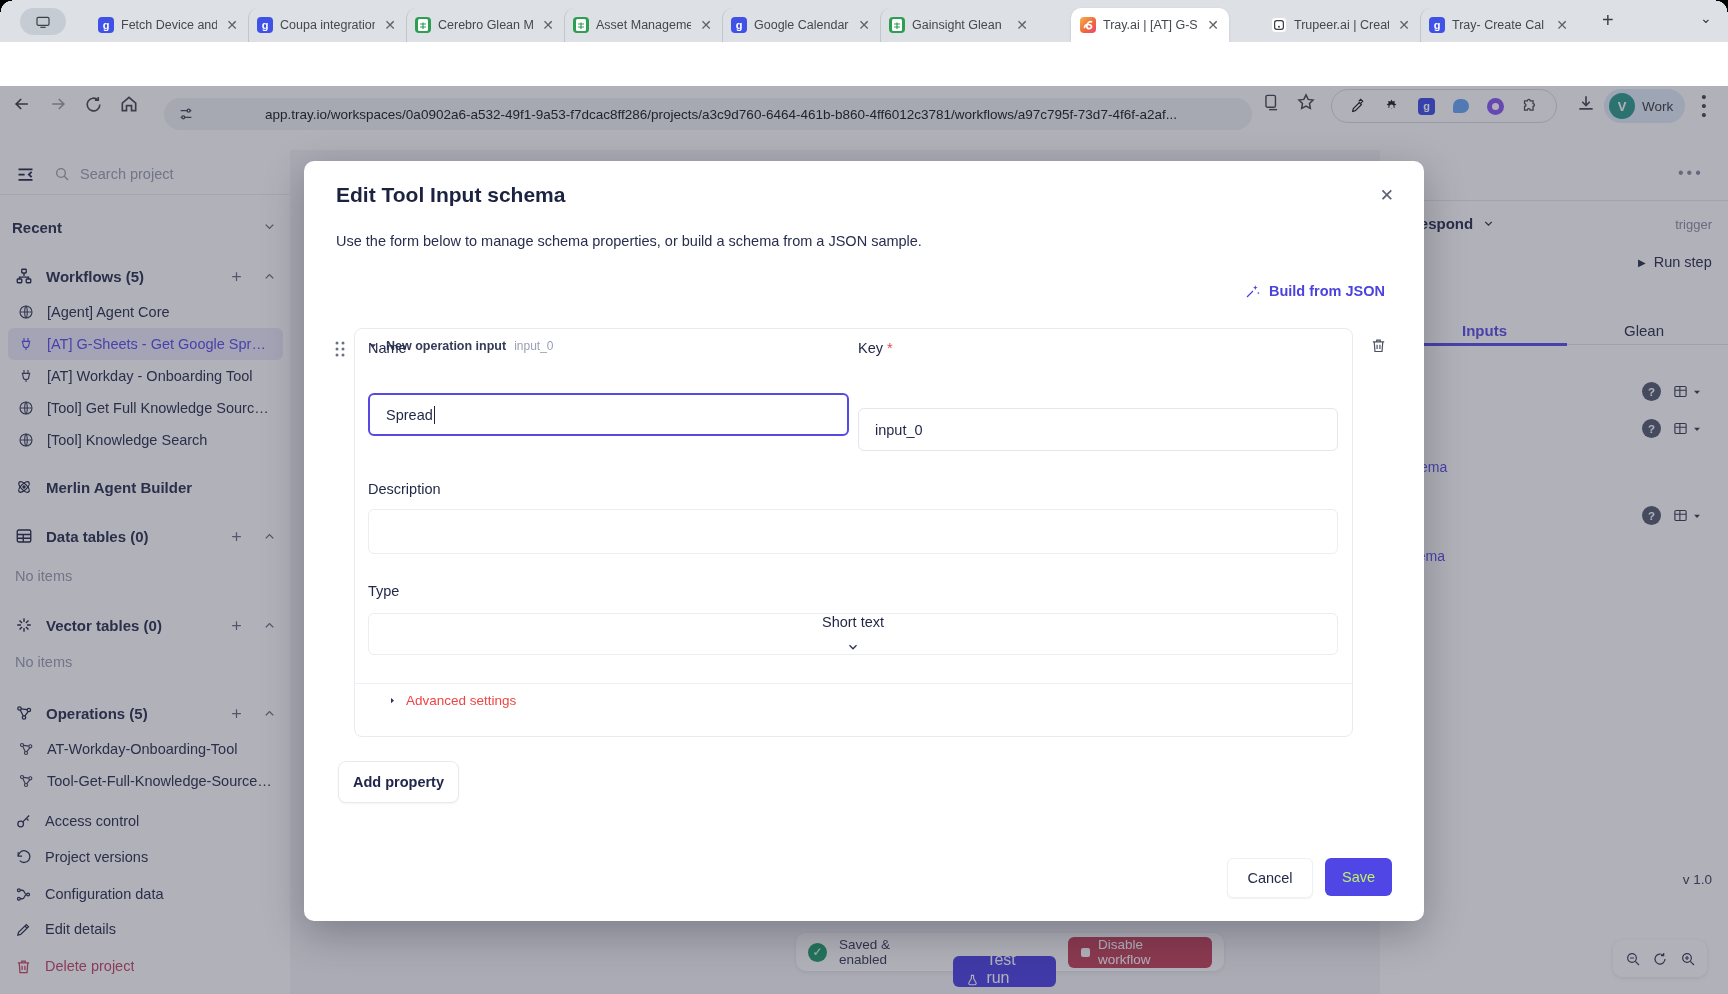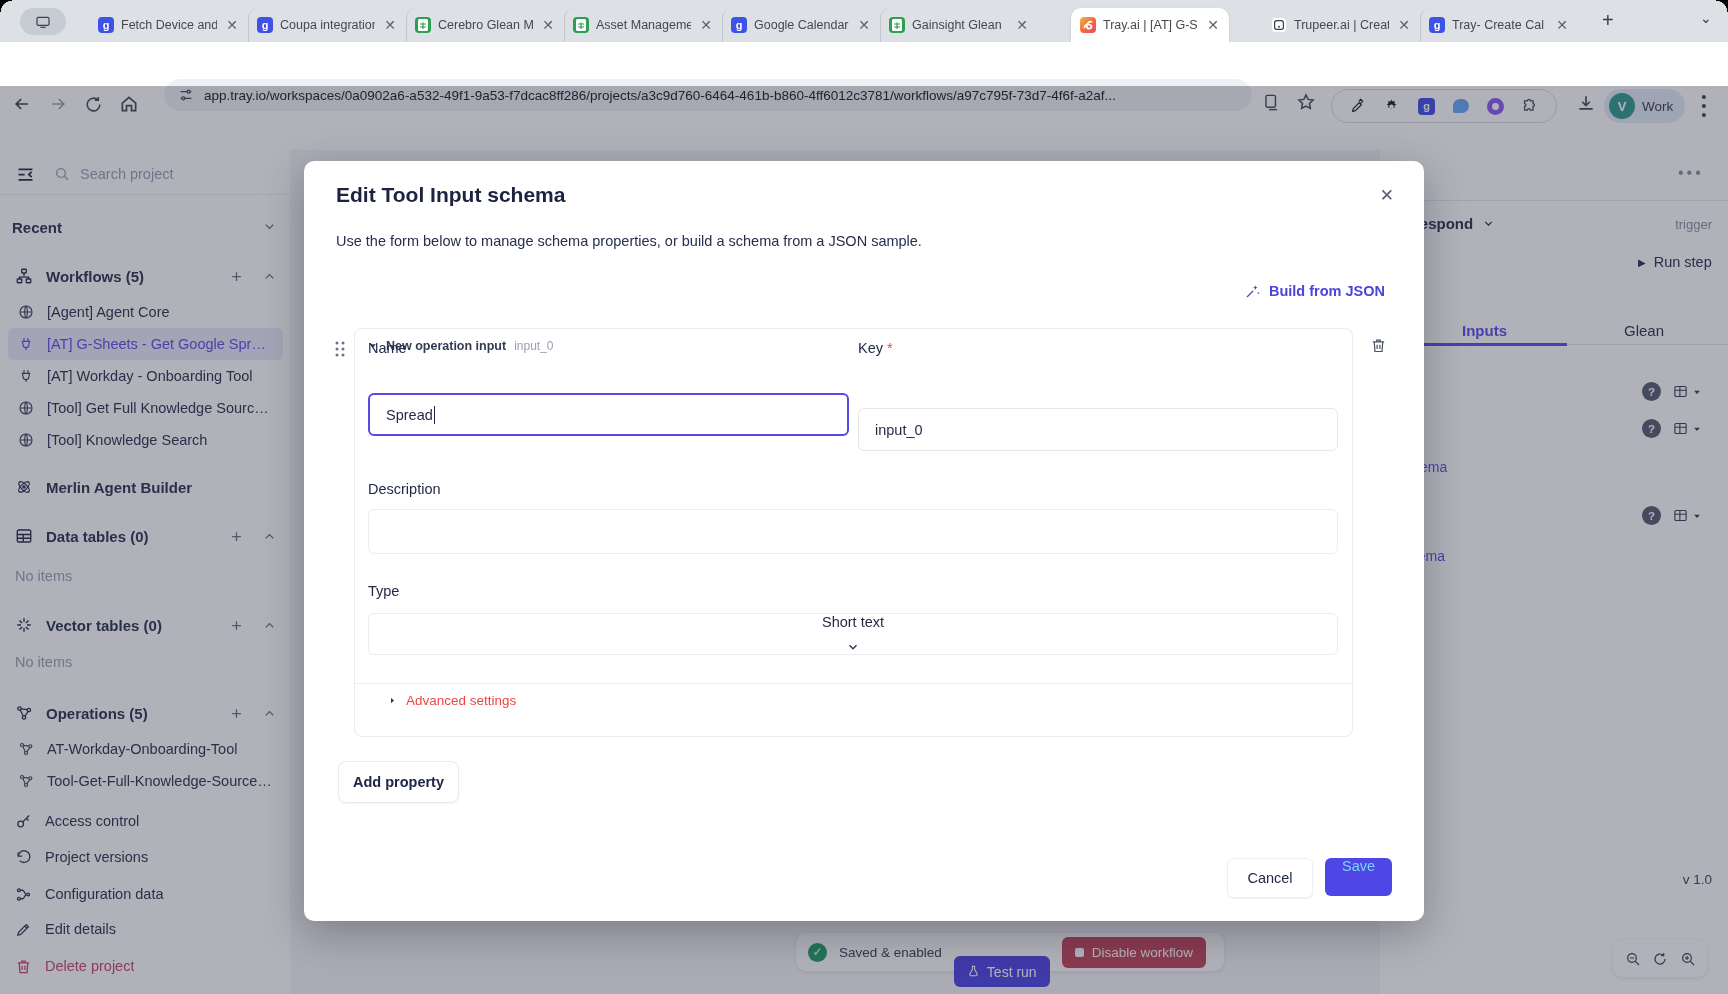--- a/index.html
+++ b/index.html
@@ -22,22 +22,22 @@
   .fav{width:16px;height:16px;border-radius:4px;flex:0 0 16px;display:flex;align-items:center;justify-content:center;}
   .fav.glean{background:#4051e8;color:#fff;font-size:11px;font-weight:bold;}
   .fav.sheets{background:#2e9e53;}
   .fav.tray{background:linear-gradient(135deg,#f7b24a 0%,#ef6a3a 55%,#e8487e 100%);}
   .fav.trupeer{background:#fff;border:1px solid #e0e0e0;box-sizing:border-box;border-radius:4px;}
   .newtab{position:absolute;left:1602px;top:9px;font-size:20px;color:#3c4043;}
   .strip-chev{position:absolute;left:1700px;top:10px;color:#3c4043;font-size:14px;}
   .corner{position:absolute;top:0;width:12px;height:12px;z-index:4;}
   .urlrow{position:absolute;top:42px;left:0;right:0;height:44px;background:#fff;z-index:3;}
   .navbtns{position:absolute;left:12px;top:52px;display:flex;gap:16px;align-items:center;color:#474b52;}
-  .omnibox{position:absolute;left:164px;top:37px;width:1088px;height:32px;border-radius:16px;background:#eef1f5;
-           display:flex;align-items:center;gap:10px;padding:0 14px;box-sizing:border-box;font-size:13.5px;color:#202124;}
+  .omnibox{position:absolute;left:164px;top:56px;width:1088px;height:32px;border-radius:16px;background:#eef1f5;
+           display:flex;align-items:center;gap:10px;padding:0 14px;box-sizing:border-box;font-size:13.5px;color:#202124;text-align:center;}
   .omni-url{white-space:nowrap;overflow:hidden;flex:1;}
   .extpill{position:absolute;left:1331px;top:47px;width:226px;height:34px;border:1px solid #dadce0;border-radius:17px;
            display:flex;align-items:center;justify-content:space-evenly;box-sizing:border-box;background:#fff;}
   .miniglean{width:17px;height:17px;border-radius:4px;background:#4051e8;color:#fff;font-size:11px;font-weight:bold;
              display:flex;align-items:center;justify-content:center;}
   .bubble{width:16px;height:14px;border-radius:8px 8px 8px 2px;background:#6aa9f7;}
   .loom{width:17px;height:17px;border-radius:50%;background:#8b5cf6;display:flex;align-items:center;justify-content:center;}
   .loom i{width:7px;height:7px;border-radius:50%;background:#fff;display:block;}
   .profilepill{position:absolute;left:1604px;top:47px;height:34px;border-radius:17px;background:#e2ecf8;
                display:flex;align-items:center;gap:7px;padding:0 12px 0 5px;}
@@ -64,21 +64,21 @@
   .muted{color:#9aa1b3;}
   .canvas{position:absolute;top:150px;left:290px;right:0;bottom:0;background:#f5f6f8;z-index:1;}
   .rpanel{position:absolute;top:150px;left:1380px;right:0;bottom:0;background:#fff;z-index:1;}
   .purplefrag{position:absolute;color:#5b51e8;font-size:14px;z-index:1;}
   .qhelp{width:19px;height:19px;border-radius:50%;background:#575e73;color:#fff;font-size:11.5px;font-weight:bold;
          display:flex;align-items:center;justify-content:center;}
   .schemarow{position:absolute;display:flex;align-items:center;gap:12px;}
   .bbar{position:absolute;left:796px;top:933px;width:428px;height:38px;background:#fff;border-radius:10px;z-index:1;
         display:flex;align-items:center;gap:12px;padding:0 12px;box-sizing:border-box;box-shadow:0 1px 4px rgba(20,22,40,.10);}
   .okdot{width:19px;height:19px;border-radius:50%;background:#21a06b;color:#fff;font-size:12px;display:flex;align-items:center;justify-content:center;}
-  .btn-testrun{height:31px;border-radius:6px;background:#4f46e5;color:#fff;font-size:14px;display:flex;align-items:center;gap:7px;padding:0 13px;margin-top:39px;}
+  .btn-testrun{height:31px;border-radius:6px;background:#4f46e5;color:#fff;font-size:16px;display:flex;align-items:flex-end;gap:7px;padding:0 13px;margin-top:39px;}
   .btn-disable{height:31px;border-radius:6px;background:#c4455c;color:#fff;font-size:13.5px;display:flex;align-items:center;gap:8px;padding:0 13px;}
   .stopsq{width:9px;height:9px;background:#fff;border-radius:2px;}
   .zoomctl{position:absolute;left:1613px;top:940px;width:94px;height:37px;background:#fff;border-radius:9px;z-index:1;
            display:flex;align-items:center;justify-content:space-evenly;color:#3a4158;box-shadow:0 1px 4px rgba(20,22,40,.10);}
   .version{position:absolute;left:1630px;top:872px;width:82px;text-align:right;font-size:13.5px;color:#40465c;z-index:1;}
   
   .overlay{position:absolute;top:86px;left:0;right:0;bottom:0;background:rgba(38,40,62,.36);z-index:5;}
   .modal{position:absolute;left:304px;top:161px;width:1120px;height:760px;background:#fff;border-radius:10px;z-index:6;
          box-shadow:0 12px 40px rgba(10,12,30,.28);}
   .m-title{position:absolute;left:32px;top:22px;font-size:21px;font-weight:bold;color:#1c2340;}
@@ -98,22 +98,22 @@
   .finput.focus{border:2px solid #564ae2;}
   .caret-bar{display:inline-block;width:1.5px;height:18px;background:#20264a;margin-left:1px;vertical-align:-4px;}
   .fselect{justify-content:space-between;flex-direction:column;}
   .adv-div{position:absolute;left:50px;top:522px;width:999px;height:1px;background:#eef0f4;}
   .adv-row{position:absolute;left:84px;top:532px;display:flex;align-items:center;gap:9px;font-size:13.5px;color:#ef4444;}
   .btn-addprop{position:absolute;left:34px;top:600px;width:119px;height:40px;border:1px solid #e9eaef;border-radius:8px;
                background:#fff;display:flex;align-items:center;justify-content:center;font-size:14.5px;font-weight:bold;color:#20274a;
                box-shadow:0 1px 2px rgba(20,22,40,.05);}
   .btn-cancel{position:absolute;left:923px;top:697px;width:84px;height:38px;border:1px solid #eef0f4;border-radius:6px;background:#fff;
               display:flex;align-items:center;justify-content:center;font-size:14.5px;color:#232a49;box-shadow:0 1px 2px rgba(20,22,40,.06);}
-  .btn-save{position:absolute;left:1021px;top:697px;width:67px;height:38px;border-radius:6px;background:#4f46e5;color:#7dd3fc;
-            display:flex;align-items:flex-start;justify-content:center;font-size:14.5px;}
+  .btn-save{position:absolute;left:1021px;top:697px;width:67px;height:38px;border-radius:6px;background:#4f46e5;color:#bef264;
+            display:flex;align-items:center;justify-content:center;font-size:14.5px;}
 </style>
 </head>
 <body>
 
 <div class="screen">
 
   <div class="tabstrip">
     <div class="tabsearch">
       <svg width="16" height="16" viewBox="0 0 24 24" fill="none" stroke="currentColor" stroke-width="1.8">
           <rect x="3" y="5" width="18" height="12" rx="2"></rect>

